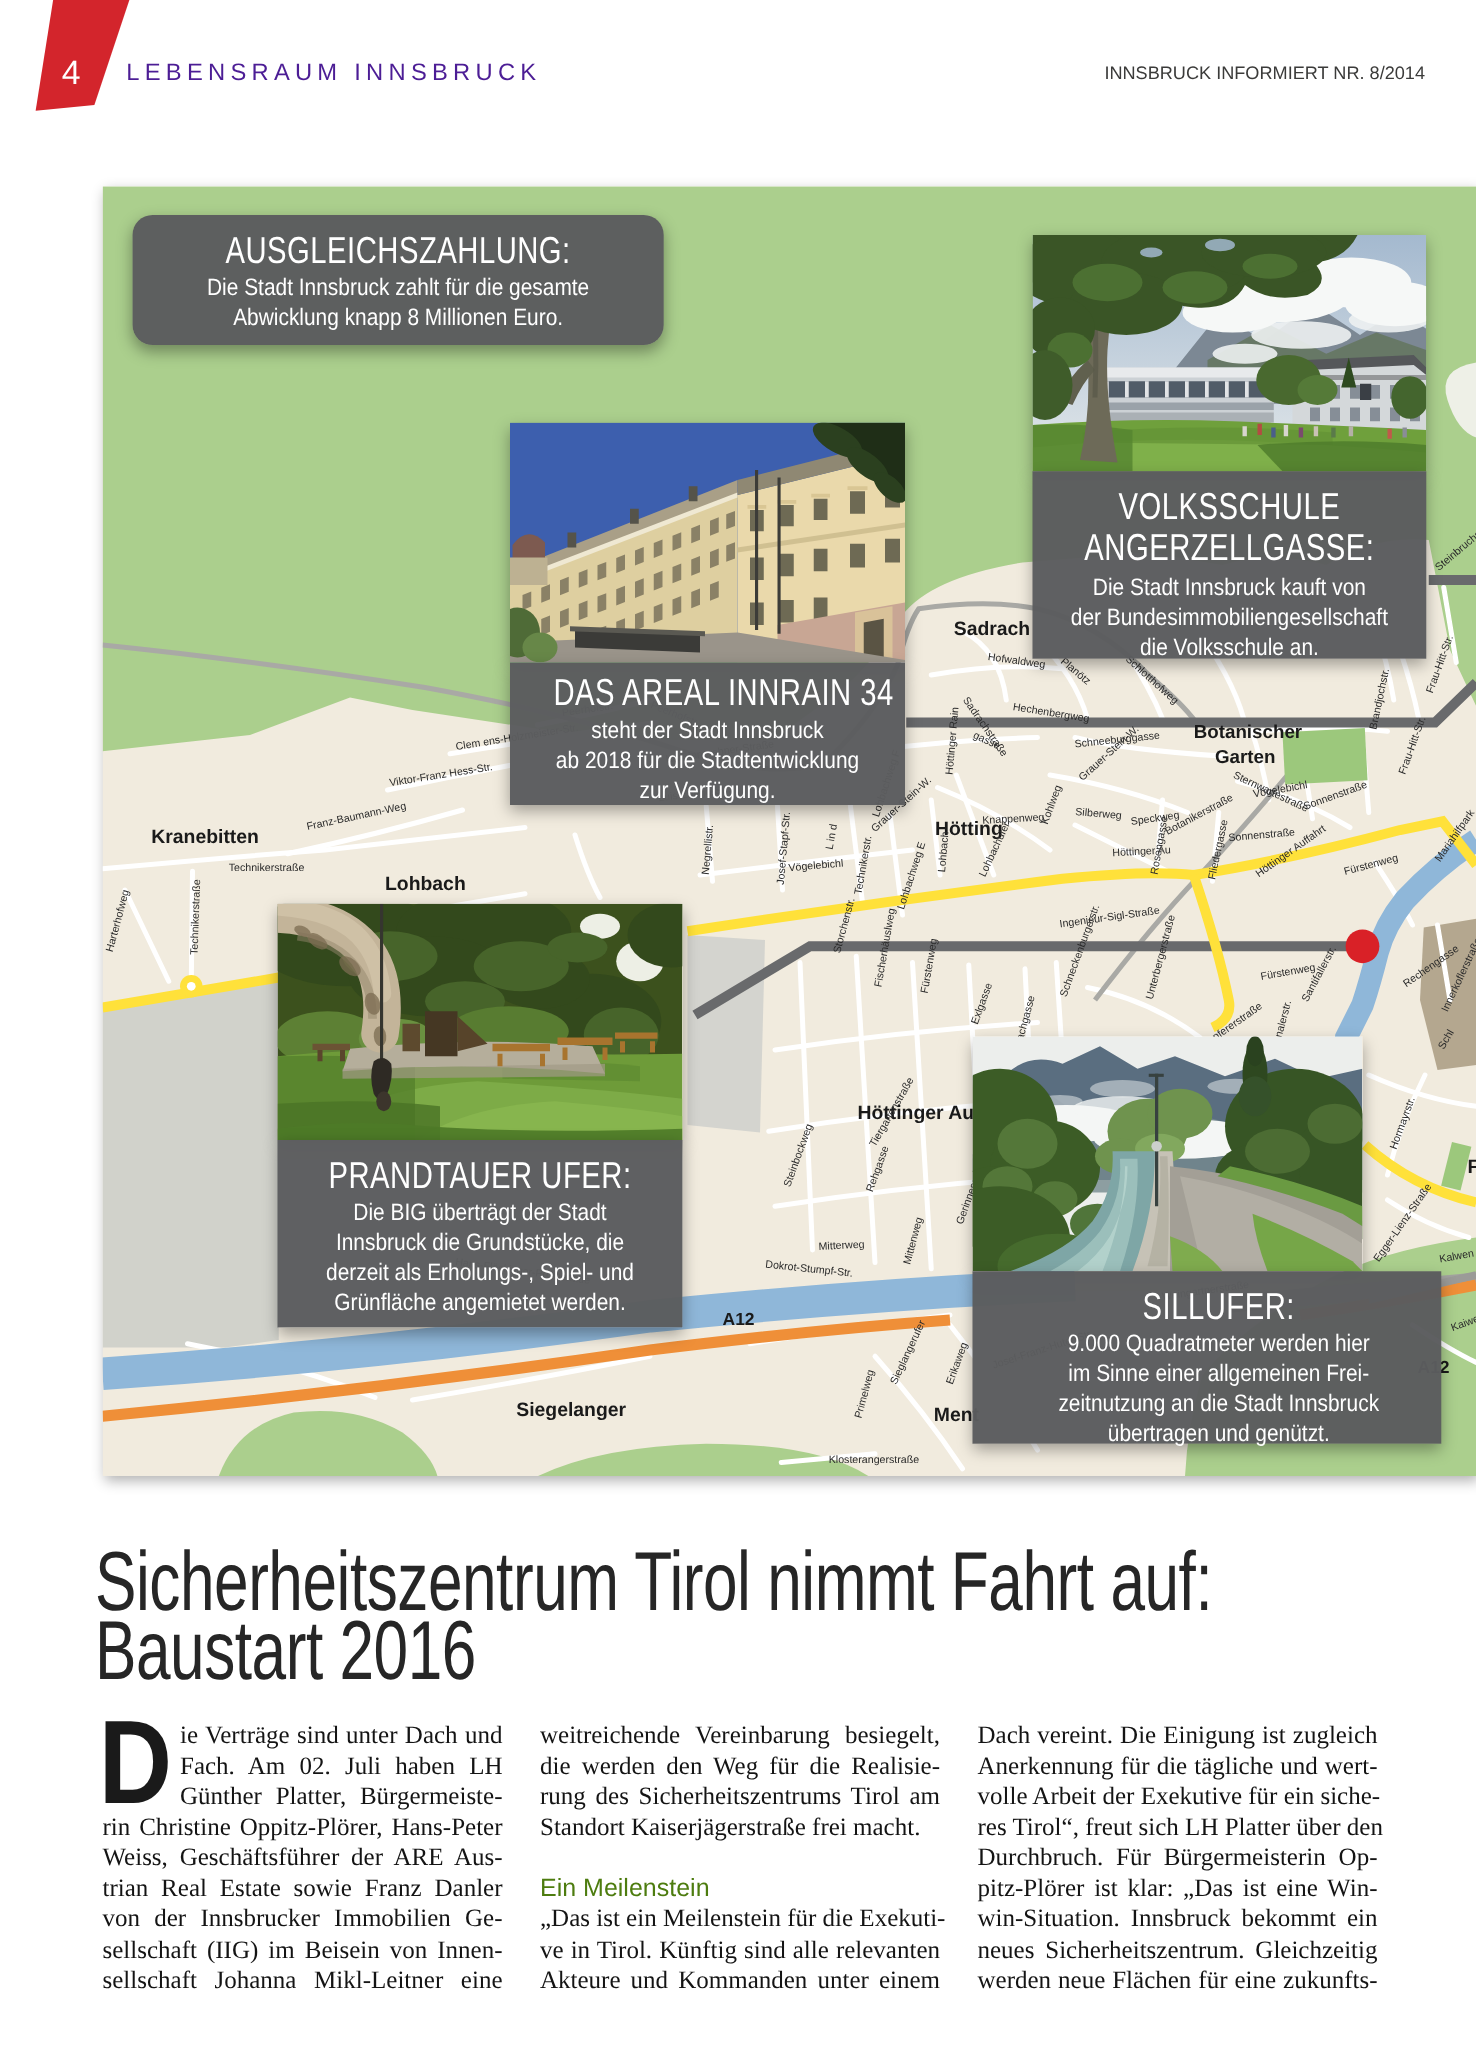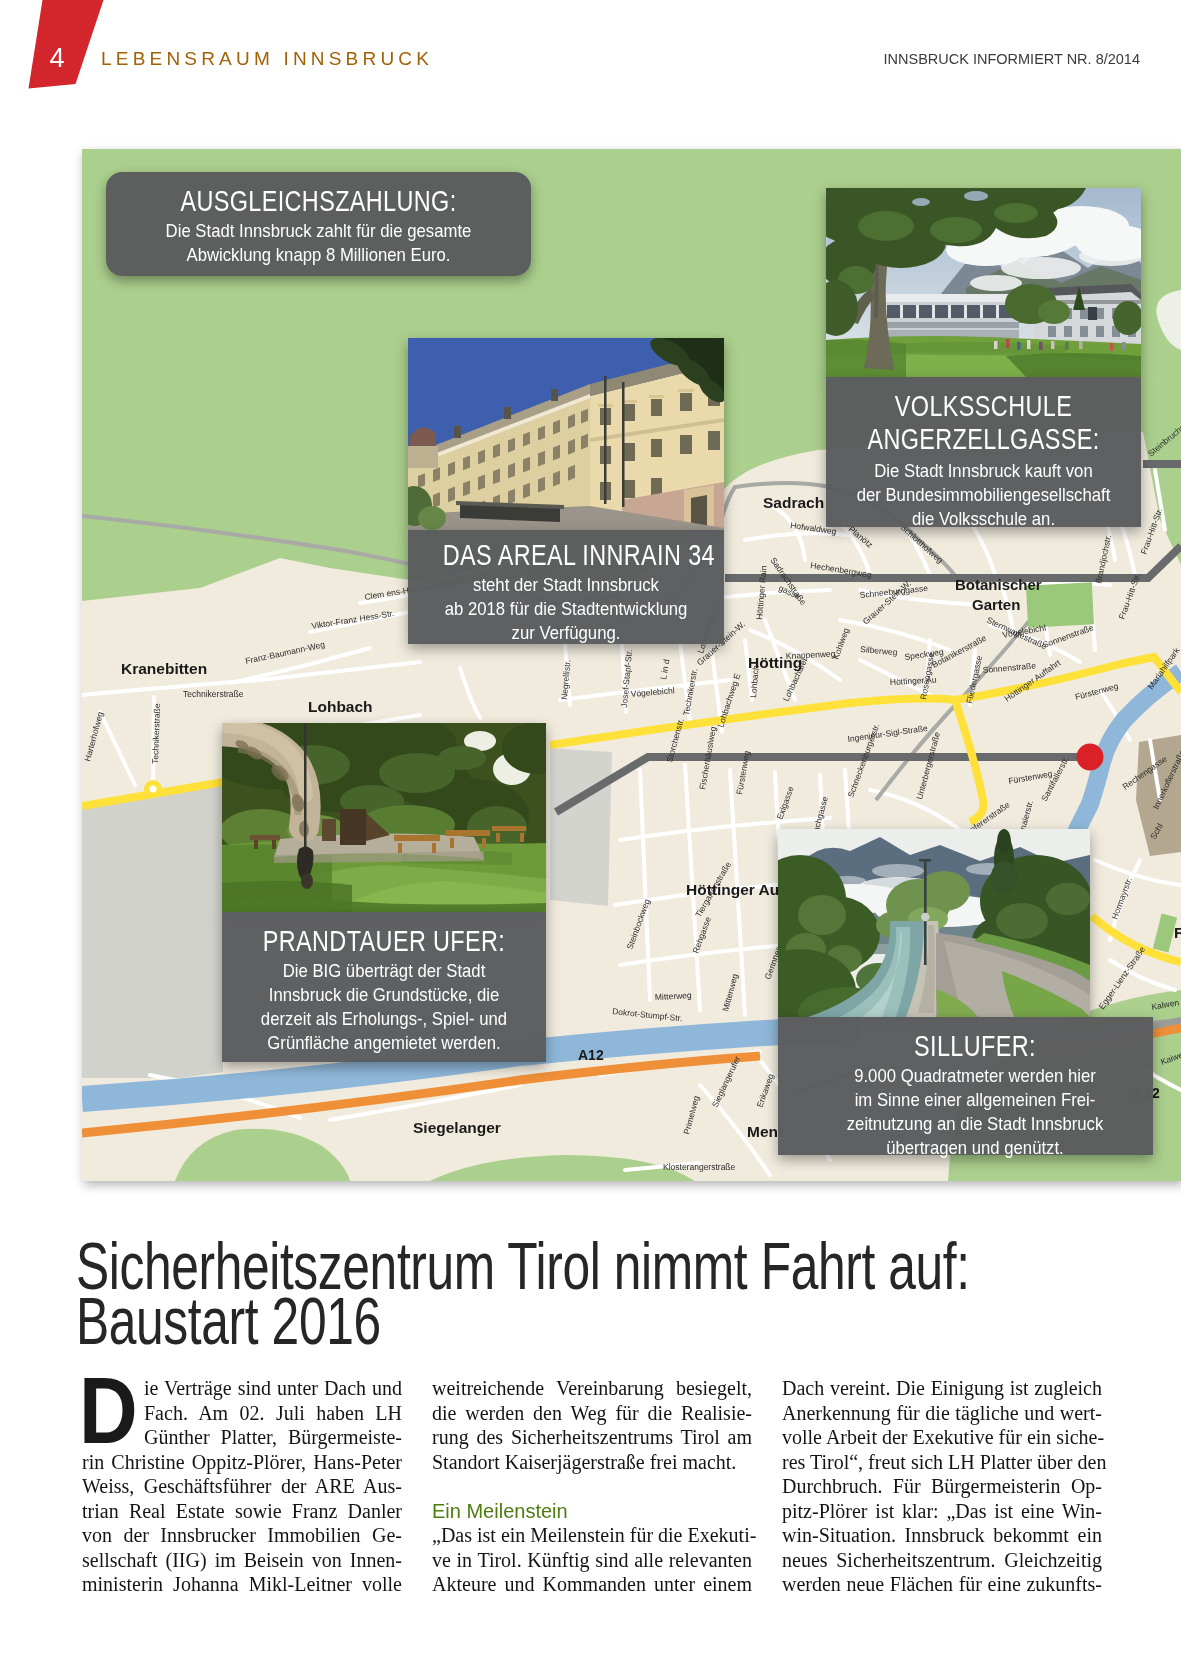--- a/index.html
+++ b/index.html
@@ -18,21 +18,21 @@
   .ln.ind{margin-left:62px;}
 </style>
 </head>
 <body>
 
 <svg class="abs" style="left:0;top:0" width="120" height="95" viewBox="0 0 120 95">
   <polygon points="42.5,0 103.5,0 75.5,84 28.5,88.5" fill="#d3252c"></polygon>
   <text x="57" y="67" font-size="27" fill="#fff" text-anchor="middle" font-family="Liberation Sans">4</text>
 </svg>
 
-<div class="abs" style="left:101px;top:48px;font-size:19px;letter-spacing:4.2px;color:#a16207;">LEBENSRAUM INNSBRUCK</div>
+<div class="abs" style="left:101px;top:48px;font-size:19px;letter-spacing:4.2px;color:#4c1d95;">LEBENSRAUM INNSBRUCK</div>
 
 <div class="abs" style="right:41px;top:51px;font-size:14.5px;letter-spacing:0px;color:#3b3b3a;">INNSBRUCK INFORMIERT NR. 8/2014</div>
 
 <div class="abs" id="map" style="left:82px;top:149px;width:1099px;height:1032px;overflow:hidden;box-shadow:2px 4px 10px rgba(0,0,0,0.3);">
 <svg width="1099" height="1032" viewBox="82 149 1099 1032" font-family="Liberation Sans, sans-serif">
 
   <rect x="82" y="149" width="1099" height="1032" fill="#f1ebde"></rect>
 
   <path d="M82,149 L1181,149 L1181,565 L1160,520 L1143,432 Q1100,428 1061,452 Q1018,440 978,452 L918,442 L818,450 Q745,462 722,492 Q700,530 668,556 L618,592 L538,592 L430,583 L330,568 L280,558 L200,588 L82,601 Z" fill="#abcf8d"></path>
 
@@ -669,21 +669,21 @@
 
   <div style="position:absolute;left:-3px;top:3px;font-size:95px;line-height:62px;font-weight:bold;font-family:'Liberation Sans',sans-serif;color:#1a1a1a;transform:scaleX(0.855);transform-origin:left top;">D</div>
   <div class="ln ind">ie Verträge sind unter Dach und</div>
   <div class="ln ind">Fach. Am 02. Juli haben LH</div>
   <div class="ln ind">Günther Platter, Bürgermeiste-</div>
   <div class="ln">rin Christine Oppitz-Plörer, Hans-Peter</div>
   <div class="ln">Weiss, Geschäftsführer der ARE Aus-</div>
   <div class="ln">trian Real Estate sowie Franz Danler</div>
   <div class="ln">von der Innsbrucker Immobilien Ge-</div>
   <div class="ln">sellschaft (IIG) im Beisein von Innen-</div>
-  <div class="ln">ministerin Johanna Mikl-Leitner volle</div>
+  <div class="ln">sellschaft Johanna Mikl-Leitner eine</div>
 </div>
 
 <div class="abs col" style="left:432px;top:1376px;width:320px;">
   <div class="ln">weitreichende Vereinbarung besiegelt,</div>
   <div class="ln">die werden den Weg für die Realisie-</div>
   <div class="ln">rung des Sicherheitszentrums Tirol am</div>
   <div class="ln" style="text-align-last:auto;">Standort Kaiserjägerstraße frei macht.</div>
   <div style="height:24.5px;"></div>
 
   <div class="ln" style="text-align-last:auto;font-family:'Liberation Sans',sans-serif;color:#4d7c0f;font-size:20px;">Ein Meilenstein</div>

